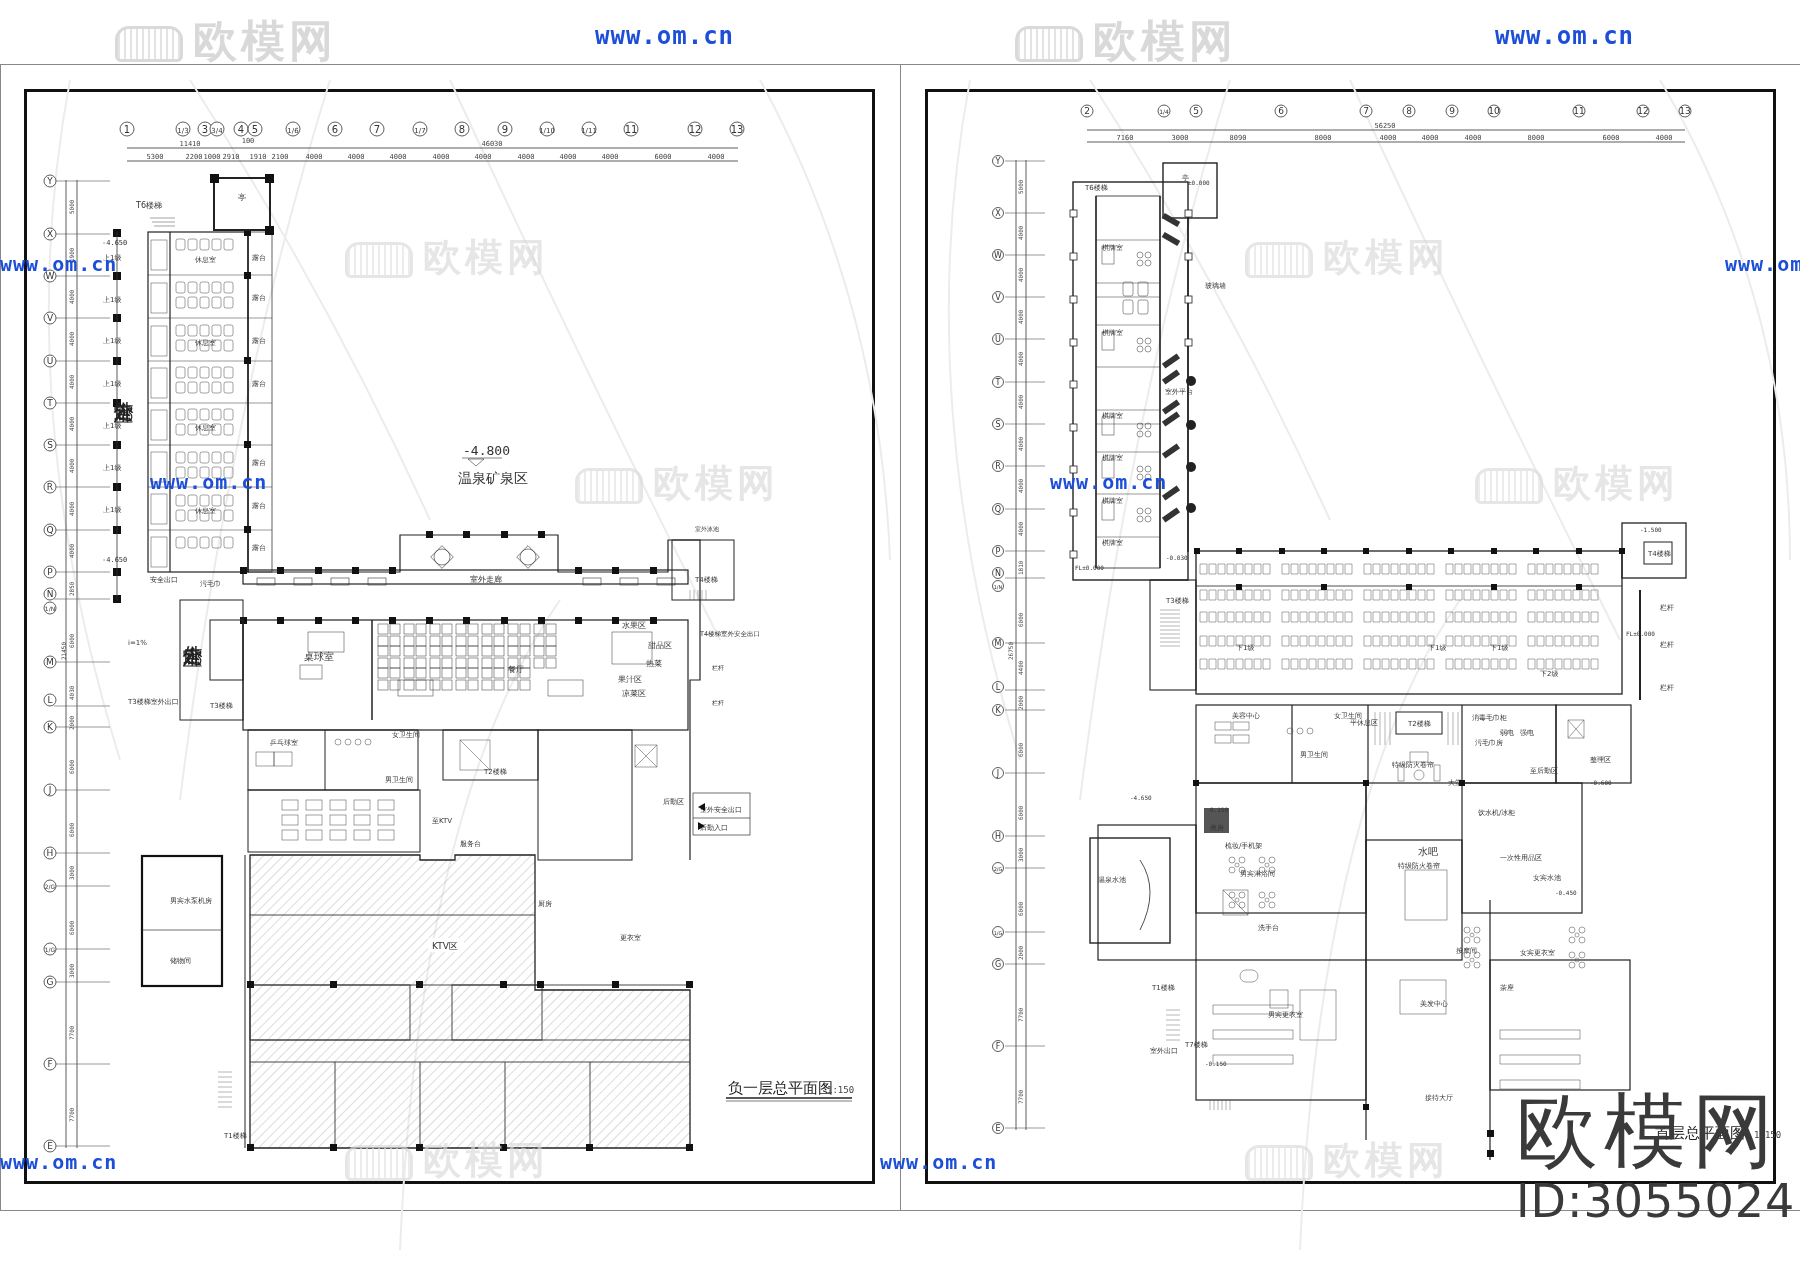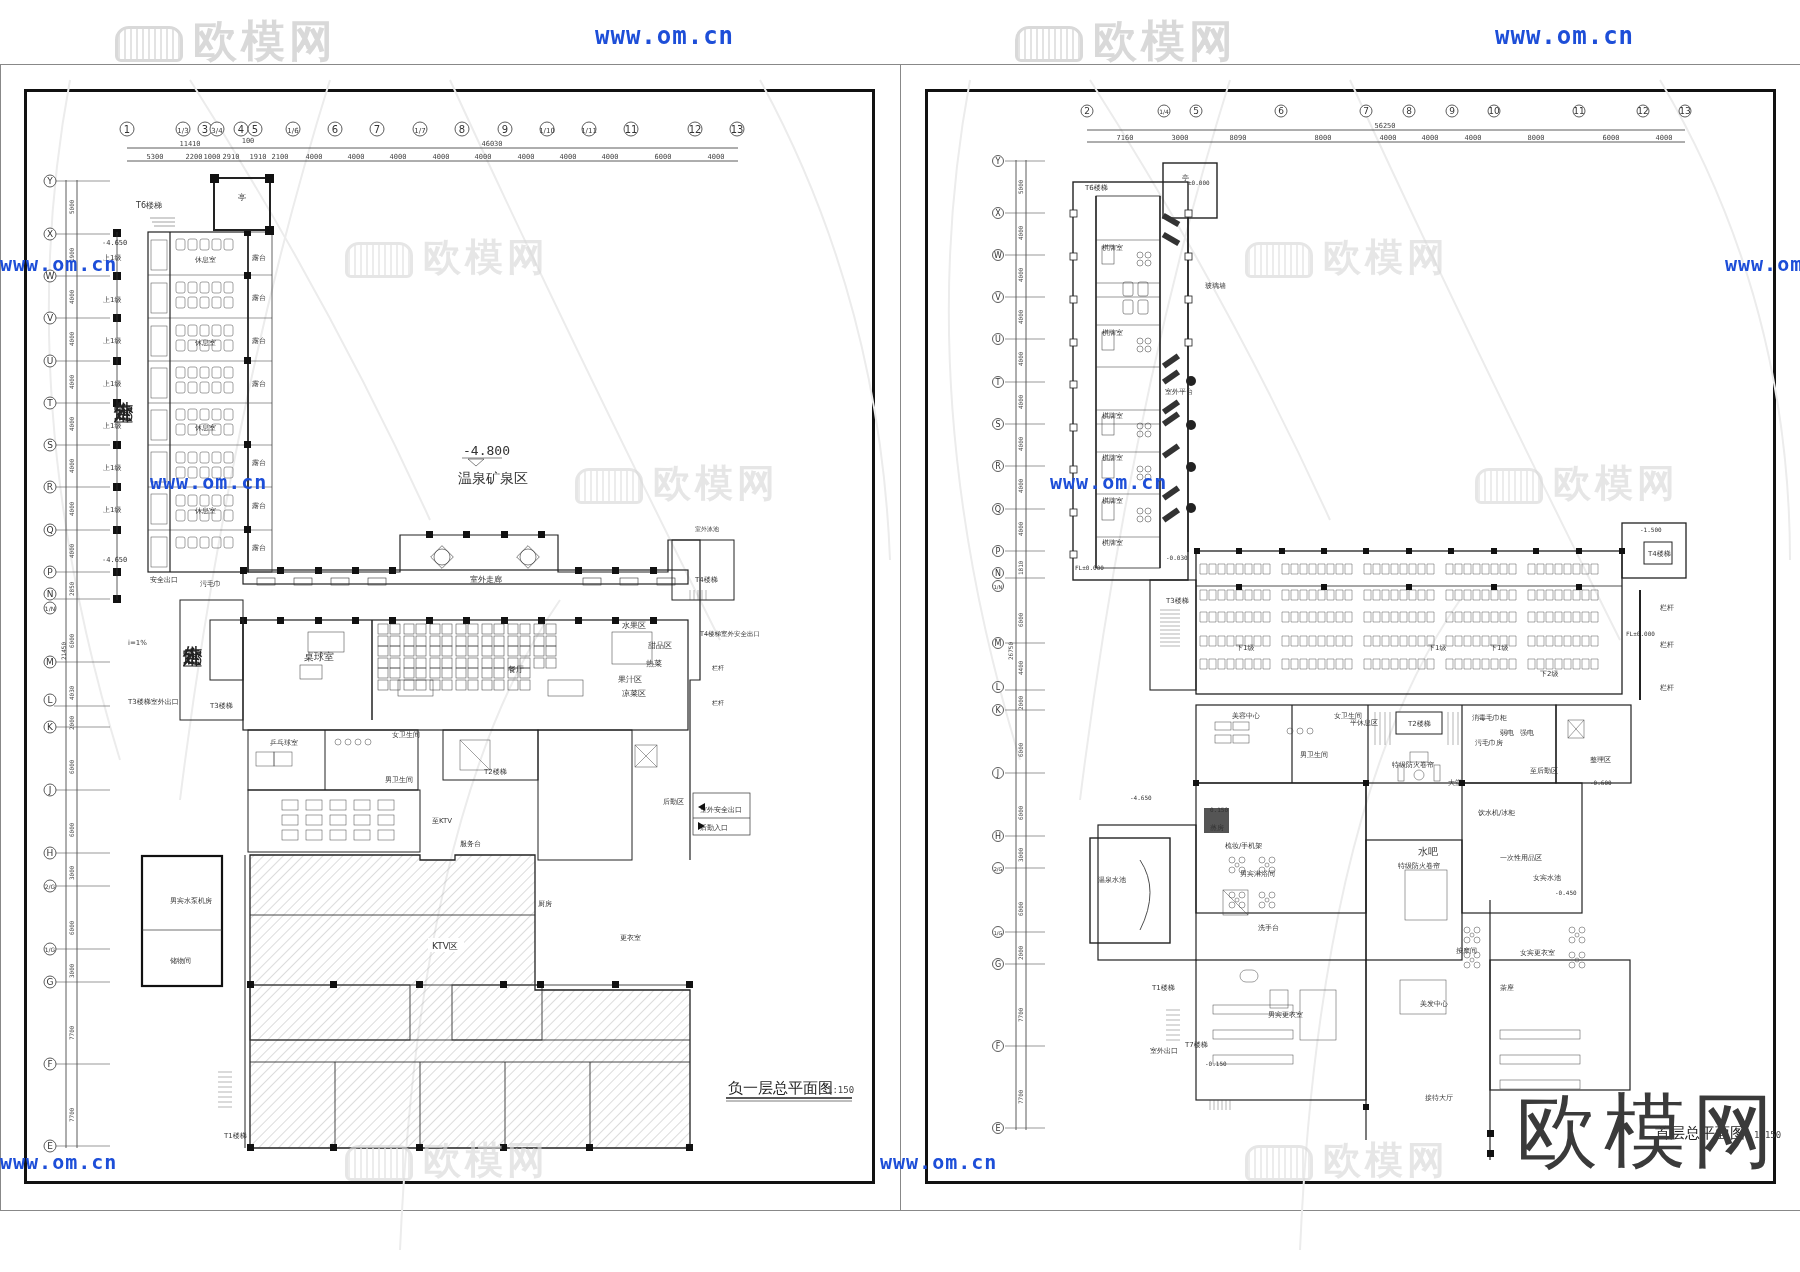--- a/index.html
+++ b/index.html
@@ -1176,20 +1176,21 @@
   </g>
 </svg>
 
 <div style="position:absolute;left:1655px;top:1123px;width:160px;height:20px;">
   <span style="font-family:'DejaVu Sans',sans-serif;font-size:15px;color:#222;">首层总平面图</span>
   <span style="font-family:'DejaVu Sans Mono',monospace;font-size:9px;color:#444;margin-left:4px;">1:150</span>
 </div>
 
 <div class="big-wm" style="left:1516px;top:1090px;">
   <div class="name">欧模网</div>
+  <div class="id">ID:3055024</div>
 </div>
 
 <div class="wm-logo" style="left:345px;top:232px;opacity:0.65;font-size:38px;"><span class="sofa"></span><span>欧模网</span></div>
 <div class="wm-logo" style="left:575px;top:458px;opacity:0.65;font-size:38px;"><span class="sofa"></span><span>欧模网</span></div>
 <div class="wm-logo" style="left:1245px;top:232px;opacity:0.65;font-size:38px;"><span class="sofa"></span><span>欧模网</span></div>
 <div class="wm-logo" style="left:1475px;top:458px;opacity:0.65;font-size:38px;"><span class="sofa"></span><span>欧模网</span></div>
 <div class="wm-logo" style="left:345px;top:1135px;opacity:0.65;font-size:38px;"><span class="sofa"></span><span>欧模网</span></div>
 <div class="wm-logo" style="left:1245px;top:1135px;opacity:0.65;font-size:38px;"><span class="sofa"></span><span>欧模网</span></div>
 <div class="wm-url" style="left:0px;top:252px;font-size:20px;">www.om.cn</div>
 <div class="wm-url" style="left:1050px;top:470px;font-size:20px;">www.om.cn</div>

